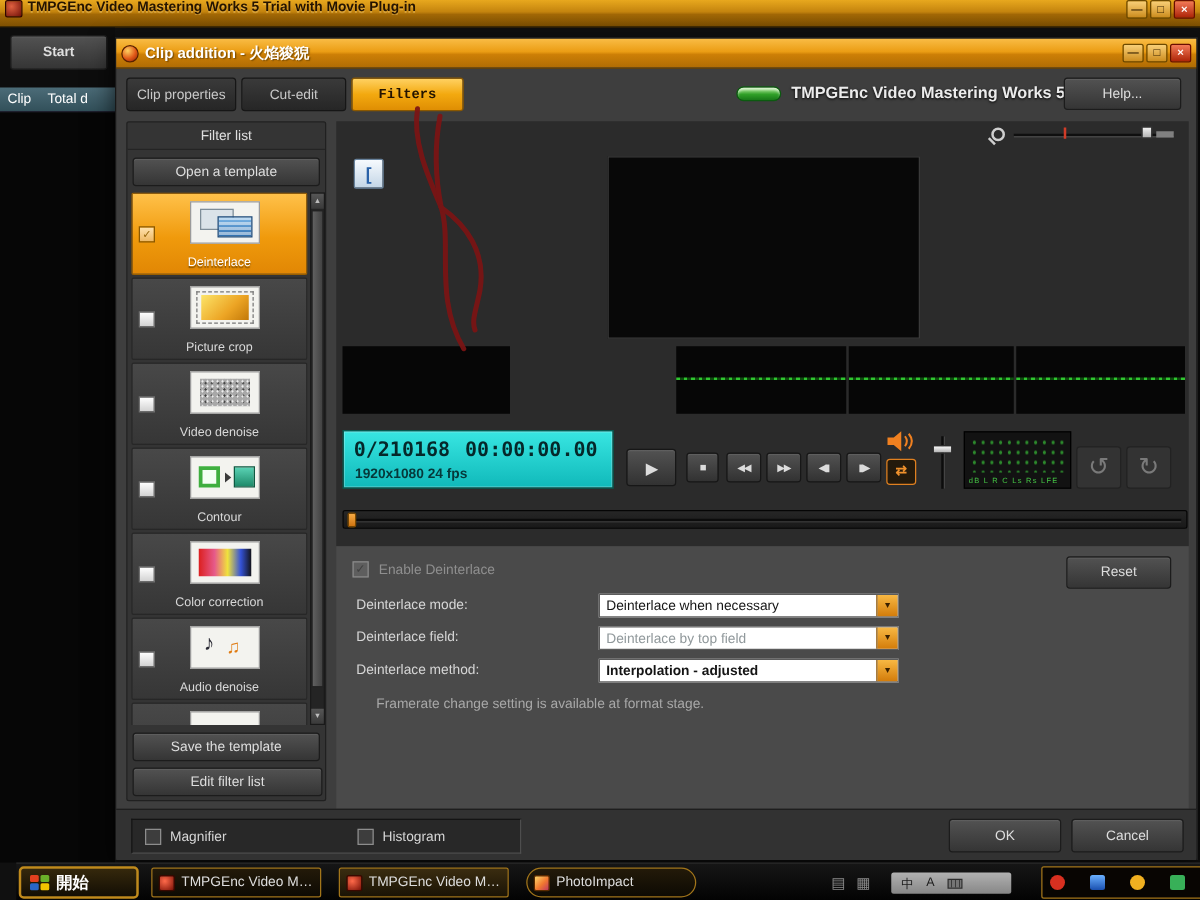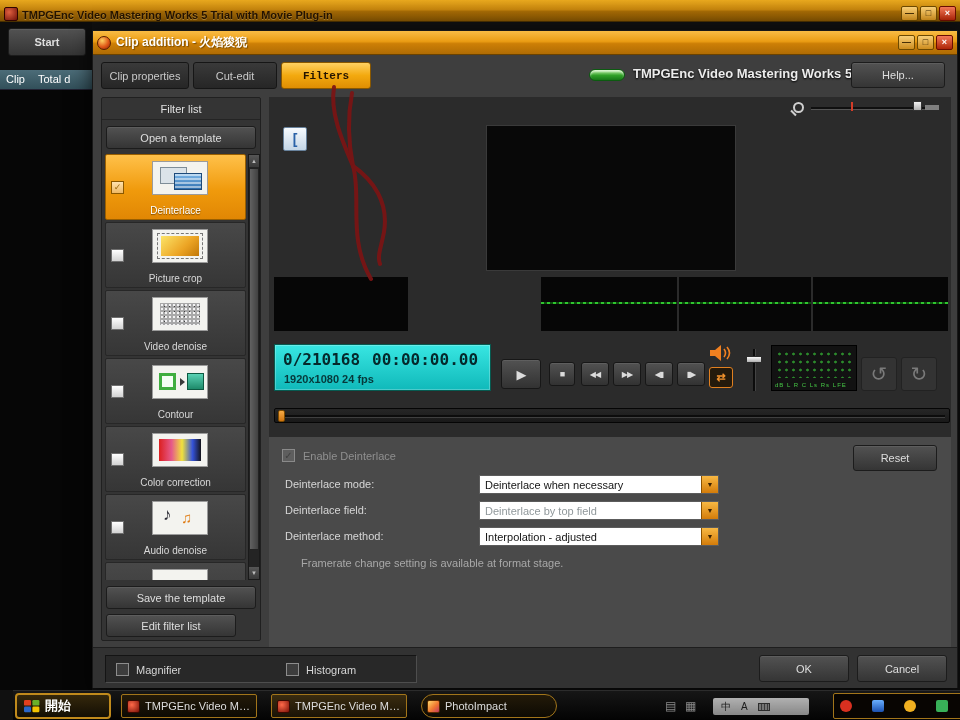--- a/index.html
+++ b/index.html
@@ -5,21 +5,21 @@
   * { margin:0; padding:0; box-sizing:border-box; }
   html,body { width:960px; height:720px; }
   body { font-family:"Liberation Sans",sans-serif; background:#000; overflow:hidden; }
   i { font-style:normal; }
   .abs { position:absolute; }
   .screen { position:relative; width:960px; height:720px; background:#101010; overflow:hidden; }
 
   
   .main-titlebar { left:0; top:0; width:960px; height:22px;
     background:linear-gradient(180deg,#e8a81e,#c4840e 45%,#a26806 55%,#7e5002);
-    border-bottom:1px solid #4a3000; display:flex; align-items:flex-end; gap:4px; padding:0 4px; }
+    border-bottom:1px solid #4a3000; display:flex; align-items:flex-start; gap:4px; padding:0 4px; }
   .main-titlebar .ttl { font-size:11px; font-weight:bold; color:#241300;
     text-shadow:0 1px 0 rgba(255,220,140,.35); flex:1; white-space:nowrap; overflow:hidden; }
   .app-ico { width:14px; height:14px; border-radius:2px; flex:0 0 14px;
     background:radial-gradient(circle at 35% 35%,#e06040,#701008); border:1px solid #300400; }
   .winbtns { display:flex; gap:2px; }
   .winbtn { width:17px; height:15px; border:1px solid #6d4a00; border-radius:2px;
     background:linear-gradient(#f8cf78,#cd8d1e); color:#3a2400; font-size:9px; line-height:13px;
     text-align:center; font-weight:bold; }
   .winbtn.close { background:linear-gradient(#f47a58,#ad2508); border-color:#6a0e00; color:#fff; }
 
@@ -268,21 +268,21 @@
         </div>
       </div>
 
       <div class="abs sbar">
         <span class="sarrow" style="top:0;">▲</span>
         <span class="sthumb"></span>
         <span class="sarrow" style="bottom:0;">▼</span>
       </div>
 
       <div class="abs dk-btn" style="left:4px;top:488px;width:150px;height:23px;">Save the template</div>
-      <div class="abs dk-btn" style="left:4px;top:516px;width:130px;height:23px;">Edit filter list</div>
+      <div class="abs dk-btn" style="left:4px;top:516px;width:152px;height:23px;">Edit filter list</div>
     </div>
 
     <div class="abs preview">
       <span class="abs zoomlens"></span>
       <span class="abs" style="left:542px;top:10px;width:128px;height:3px;background:#0f0f0f;border-bottom:1px solid #555;"></span>
       <span class="abs" style="left:582px;top:5px;width:2px;height:9px;background:#d23c28;"></span>
       <span class="abs" style="left:644px;top:4px;width:9px;height:10px;background:linear-gradient(#f2f2f2,#b2b2b2);border:1px solid #333;"></span>
       <span class="abs" style="left:656px;top:8px;width:14px;height:5px;background:#808080;"></span>
 
       <div class="abs split">[</div>
@@ -351,21 +351,21 @@
         <span class="drop">▼</span>
       </div>
 
       <span class="slabel" style="left:16px;top:67px;">Deinterlace field:</span>
       <div class="combo disabled" style="left:210px;top:64px;">
         <span class="val">Deinterlace by top field</span>
         <span class="drop">▼</span>
       </div>
 
       <span class="slabel" style="left:16px;top:93px;">Deinterlace method:</span>
-      <div class="combo" style="left:210px;top:90px;">
+      <div class="combo" style="left:210px;top:90px;font-weight:bold;">
         <span class="val">Interpolation - adjusted</span>
         <span class="drop">▼</span>
       </div>
 
       <span class="slabel" style="left:32px;top:120px;color:#a8a8a8;">Framerate change setting is available at format stage.</span>
     </div>
 
     <div class="abs dfooter">
       <div class="sunken">
         <span class="chk" style="left:10px;top:7px;"></span>

